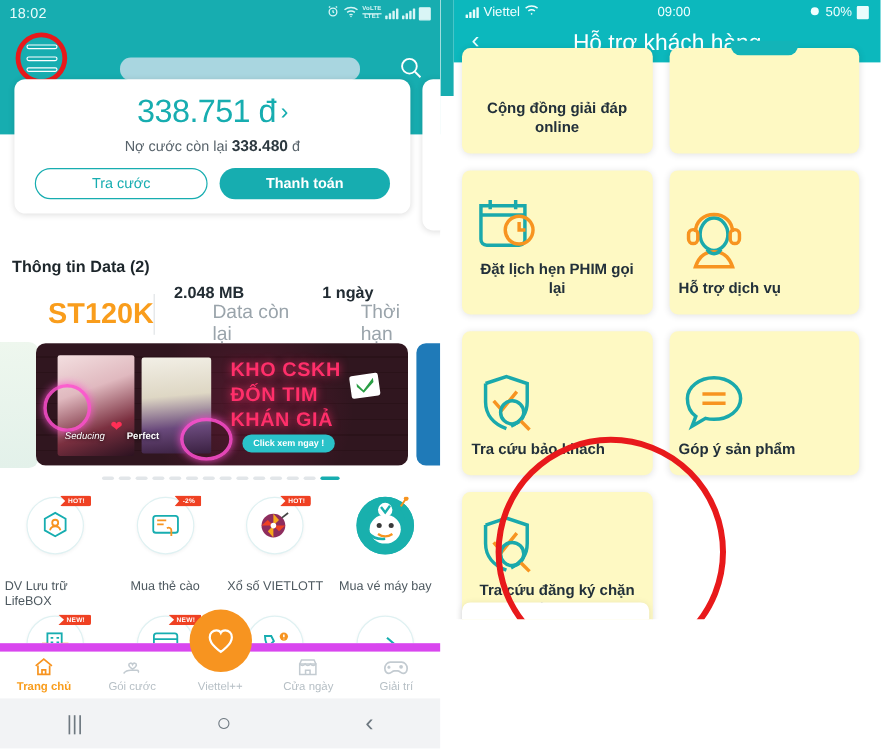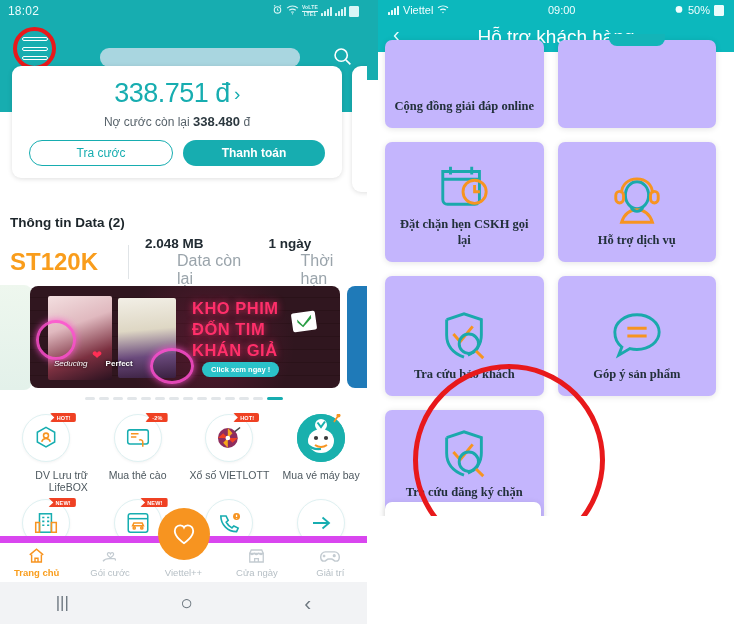--- a/index.html
+++ b/index.html
@@ -82,21 +82,21 @@
   .lc-btn.filled { background: #17adb0; color: #fff; font-weight: 700; }
 
   .l-datahead {
     position: absolute; left: 10px; top: 215px; font-size: 13.5px;
     font-weight: 700; color: #1d262b;
   }
   .l-datarow {
     position: absolute; left: 10px; top: 236px; width: 347px;
     display: flex; align-items: center; gap: 0;
   }
-  .dr-pack { width: 128px; text-align: left; font-size: 24px; font-weight: 700; color: #f99d1c; }
+  .dr-pack { width: 128px; text-align: right; font-size: 24px; font-weight: 700; color: #f99d1c; }
   .dr-div { width: 1px; height: 34px; background: #e0e4e7; }
   .dr-cell { padding-left: 16px; }
   .dr-v { font-size: 13.5px; font-weight: 700; color: #222c33; }
   .dr-l { font-size: 16px; color: #9aa4ab; margin-top: 1px; margin-left: 32px; }
 
   .l-bannerwrap { position: absolute; left: 0; top: 285px; width: 367px; height: 105px; }
   .l-bannergreen {
     position: absolute; left: 0; top: 0; width: 32px; height: 105px;
     background: linear-gradient(180deg,#eef7ee,#e3f1ea); border-radius: 0 8px 8px 0;
   }
@@ -164,21 +164,21 @@
     display: flex; align-items: center; justify-content: center;
     box-shadow: 0 1px 3px rgba(0,0,0,.05);
   }
   .gi-badge {
     position: absolute; right: -7px; top: -2px; background: #ef4123; color: #fff;
     font-size: 5.5px; font-weight: 700; padding: 1.5px 5px 1.5px 7px;
     clip-path: polygon(0 0, 100% 0, 100% 100%, 0 100%, 18% 50%);
     border-radius: 2px; letter-spacing: .2px;
   }
   .gi-label {
-    font-size: 10.5px; color: #4d585f; text-align: right; margin-top: 7px;
+    font-size: 10.5px; color: #4d585f; text-align: left; margin-top: 21px;
     line-height: 12px; max-width: 84px;
   }
   .mascot {
     width: 48px; height: 48px; border-radius: 50%;
     background: #19b0ad; position: relative; overflow: visible;
   }
 
   .l-tabbar {
     position: absolute; left: 0; bottom: 42px; width: 367px; height: 46px;
     background: #fff; border-top: 7px solid #d946ef;
@@ -223,23 +223,23 @@
   }
   .r-back {
     position: absolute; left: 26px; top: 24px; color: #e8feff;
     font-size: 20px; font-weight: 300; line-height: 20px;
   }
   .r-grid {
     position: absolute; left: 0; top: 40px; width: 367px;
     display: grid; grid-template-columns: 1fr 1fr; gap: 14px; padding: 0 18px;
   }
   .r-card {
-    background: #c4b5fd; border-radius: 7px; box-shadow: 0 1px 6px rgba(0,0,0,.11);
-    display: flex; flex-direction: column; align-items: center; justify-content: flex-end;
-    padding: 10px 8px 14px; min-height: 120px; position: relative; font-family: Liberation Serif, serif;
+    background: #fef9c3; border-radius: 7px; box-shadow: 0 1px 6px rgba(0,0,0,.11);
+    display: flex; flex-direction: column; align-items: flex-start; justify-content: flex-end;
+    padding: 10px 8px 14px; min-height: 120px; position: relative;
   }
   .r-card.row1 { min-height: 88px; justify-content: flex-end; }
   .r-card-ico { height: 62px; display: flex; align-items: center; justify-content: center; }
   .r-card-label {
     font-size: 12.5px; font-weight: 700; color: #22303a; text-align: center; line-height: 16px;
   }
   .r-highlight {
     position: absolute; left: 28px; bottom: -26px; width: 192px; height: 192px;
     border: 5px solid #e8191b; border-radius: 50%; pointer-events: none; z-index: 9;
   }
@@ -352,21 +352,21 @@
       <div class="l-banner">
         <div class="bn-p1"></div>
         <div class="bn-p2"></div>
         <div class="bn-ring" style="left:6px;top:34px;width:40px;height:40px;"></div>
         <div class="bn-ring" style="left:120px;top:62px;width:44px;height:36px;"></div>
         <div class="bn-heart">❤</div>
         <div class="bn-seduce">
           <span>Seducing </span><b>Perfect</b>
         </div>
         <div class="bn-txt">
-          <div>KHO PHIM</div>
+          <div>KHO CSKH</div>
           <div>ĐỐN TIM</div>
           <div>KHÁN GIẢ</div>
         </div>
         <div class="bn-logo">
           <svg width="17" height="13" viewBox="0 0 24 18">
             <path d="M2 5 L9 14 L22 1 L22 6 L9 17 L2 9 Z" fill="#2a9e45"></path>
           </svg>
         </div>
         <div class="bn-cta">Click xem ngay !</div>
       </div>
@@ -580,21 +580,21 @@
         <div class="r-card">
           <div class="r-card-ico">
             <svg width="58" height="54" viewBox="0 0 60 56" fill="none" stroke="#1aa9ac" stroke-width="3">
               <path d="M8 14h38v30c0 0-.5 4-5 4H13c-3 0-5-2-5-5Z"></path>
               <path d="M8 22h38"></path>
               <path d="M16 9v8M38 9v8"></path>
               <circle cx="41" cy="35" r="12" stroke="#f79420"></circle>
               <path d="M41 28v7h5.5" stroke="#f79420"></path>
             </svg>
           </div>
-          <div class="r-card-label">Đặt chặn hẹn CSKH gọi lại</div>
+          <div class="r-card-label">Đặt lịch hẹn PHIM gọi lại</div>
         </div>
         <div class="r-card">
           <div class="r-card-ico">
             <svg width="58" height="54" viewBox="0 0 60 56" fill="none" stroke-width="3">
               <ellipse cx="30" cy="22" rx="12" ry="14" stroke="#1aa9ac"></ellipse>
               <path d="M14 20c0-9 7-15 16-15s16 6 16 15" stroke="#f79420"></path>
               <rect x="8" y="18" width="8" height="12" rx="4" stroke="#f79420"></rect>
               <rect x="44" y="18" width="8" height="12" rx="4" stroke="#f79420"></rect>
               <path d="M14 50c3-9 8-13 16-13s13 4 16 13Z" stroke="#f79420"></path>
               <path d="M24 35c3 5 9 5 12 0" stroke="#1aa9ac"></path>

